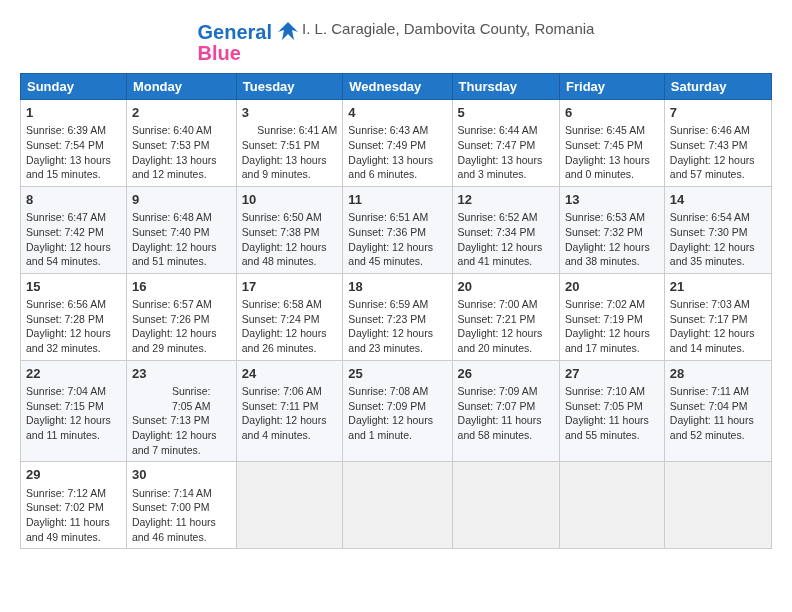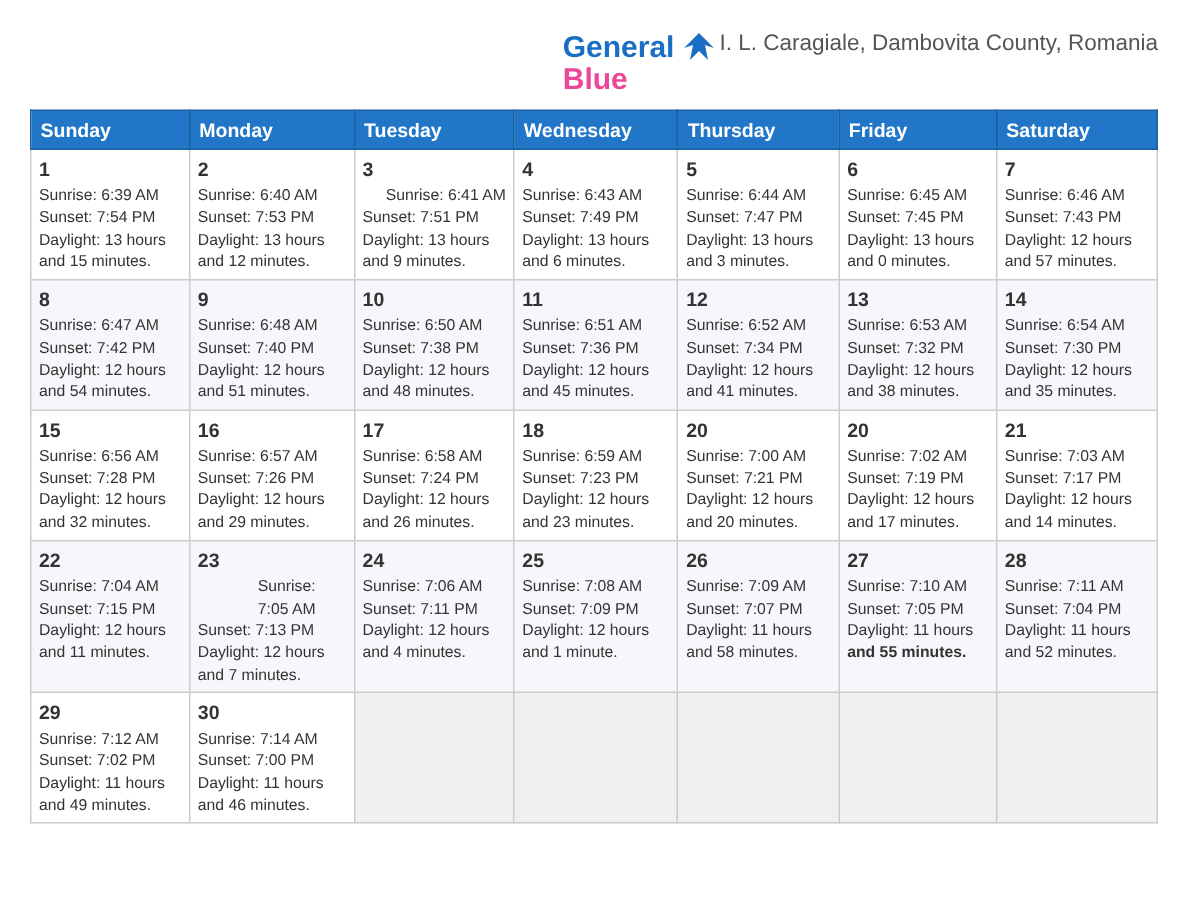--- a/index.html
+++ b/index.html
@@ -12,21 +12,21 @@
     }
     .page {
       width: 792px;
       min-height: 612px;
       background: #fff;
       padding: 18px 20px 10px 20px;
     }
     .header {
       display: flex;
       align-items: flex-start;
-      justify-content: flex-end;
+      justify-content: center;
       margin-bottom: 8px;
     }
     .logo {
       display: flex;
       flex-direction: column;
       align-items: flex-start;
     }
     .logo-row {
       display: flex;
       align-items: center;
@@ -303,21 +303,21 @@
             <span style="display: block;">Sunrise: 7:09 AM</span>
             <span style="display: block;">Sunset: 7:07 PM</span>
             <span style="display: block;">Daylight: 11 hours</span>
             <span style="display: block;">and 58 minutes.</span>
           </td>
           <td>
             <span class="day-num">27</span>
             <span style="display: block;">Sunrise: 7:10 AM</span>
             <span style="display: block;">Sunset: 7:05 PM</span>
             <span style="display: block;">Daylight: 11 hours</span>
-            <span style="display: block; font-weight: bold;">and 55 minutes.</span>
+            <span style="display: block;">and 55 minutes.</span>
           </td>
           <td>
             <span class="day-num">28</span>
             <span style="display: block;">Sunrise: 7:11 AM</span>
             <span style="display: block;">Sunset: 7:04 PM</span>
             <span style="display: block;">Daylight: 11 hours</span>
             <span style="display: block;">and 52 minutes.</span>
           </td>
         </tr>
         <tr>

